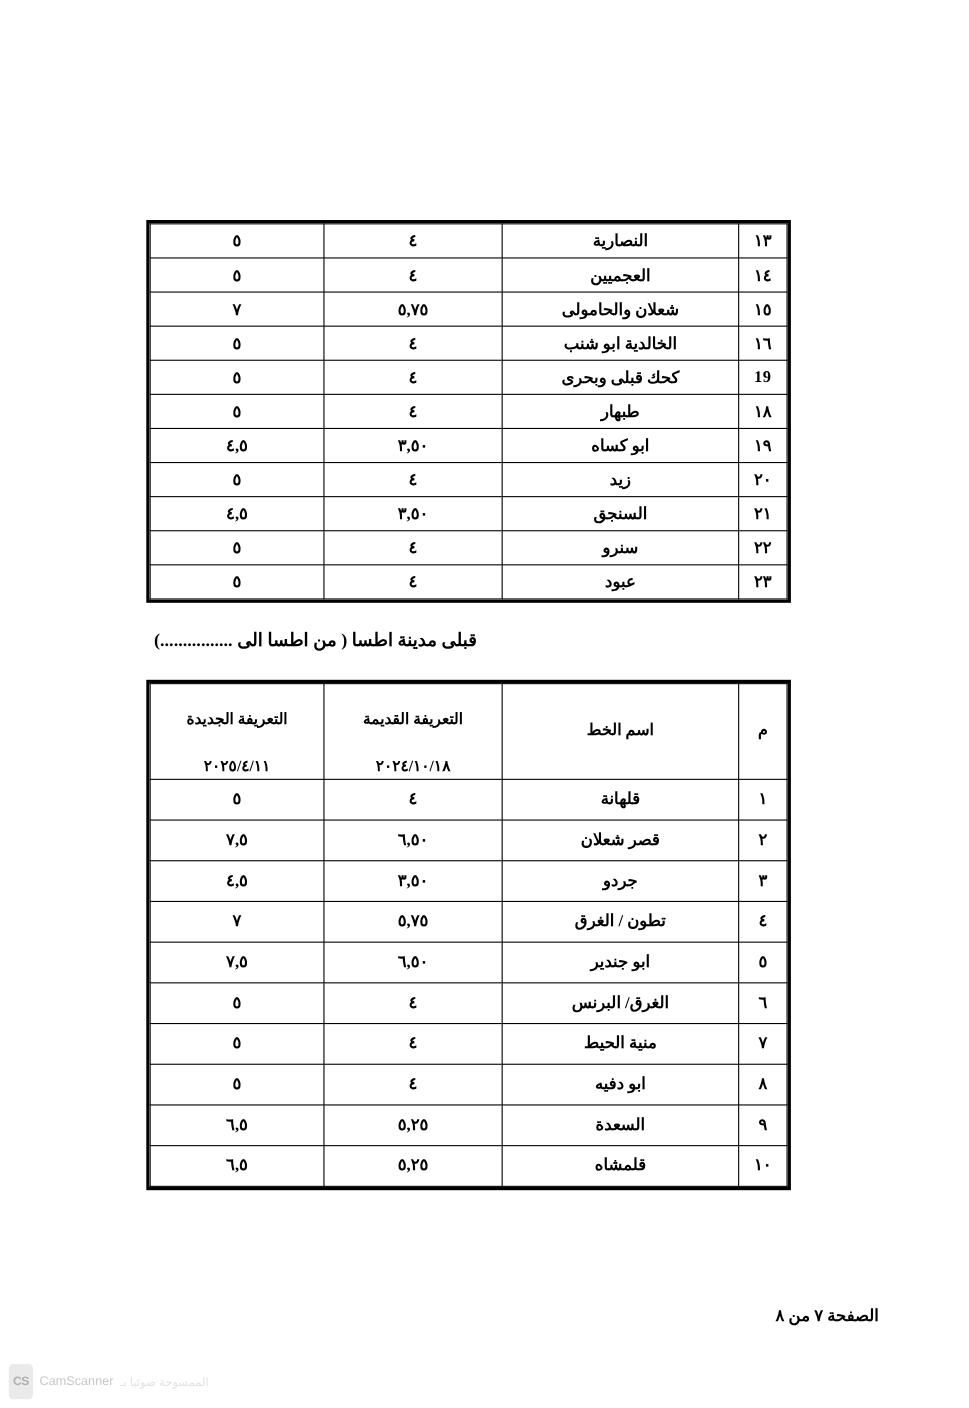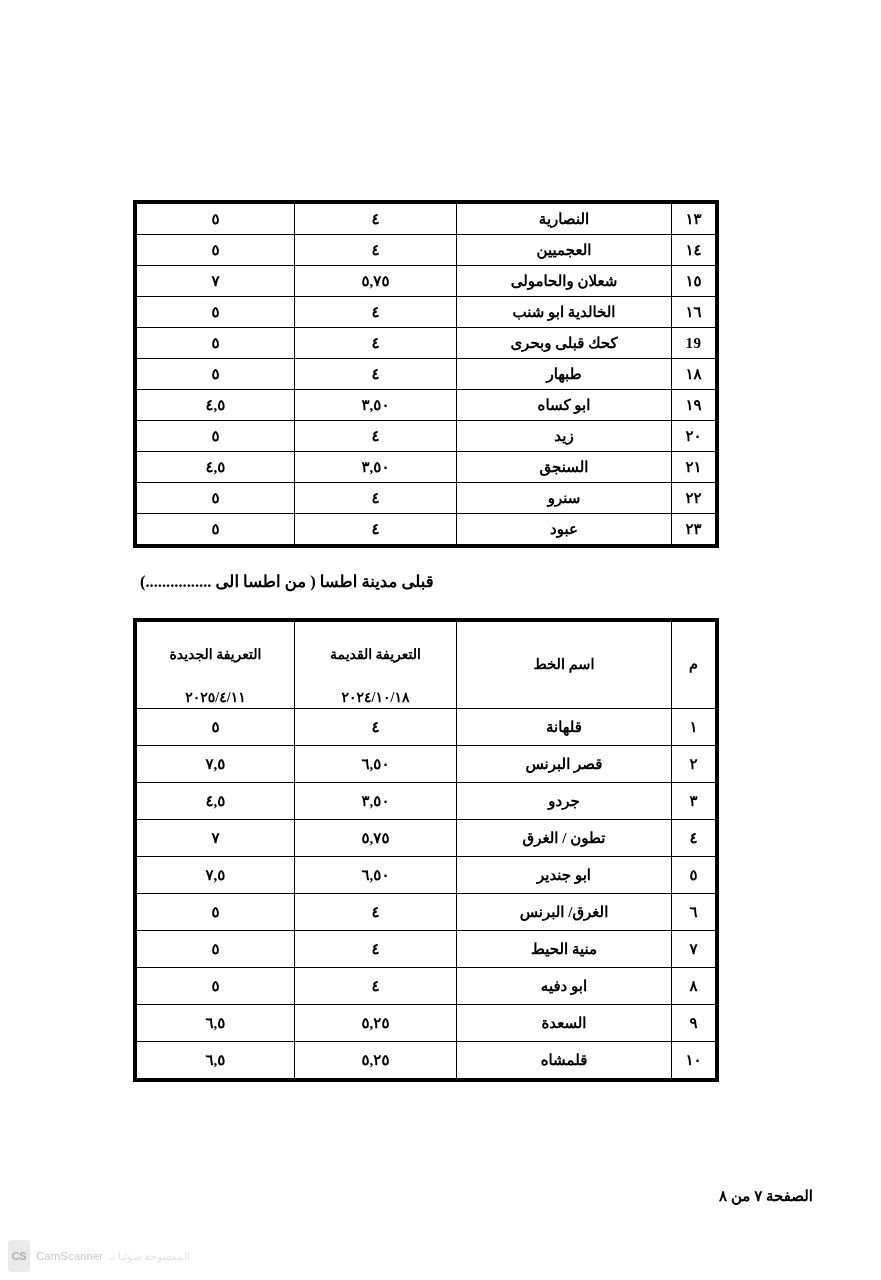--- a/index.html
+++ b/index.html
@@ -88,21 +88,21 @@
     font-size: 16.5px;
     font-weight: bold;
     direction: rtl;
     unicode-bidi: embed;
   }
 
   
   .page-footer {
     position: absolute;
     top: 1187px;
-    right: 68px;
+    right: 82px;
     font-size: 15px;
     font-weight: bold;
     direction: rtl;
   }
 
   
   .watermark {
     position: absolute;
     left: 8px;
     bottom: 8px;
@@ -248,21 +248,21 @@
       </thead>
       <tbody id="t2-body">
           <tr>
             <td>١</td>
             <td class="cell-name">قلهانة</td>
             <td>٤</td>
             <td>٥</td>
           </tr>
           <tr>
             <td>٢</td>
-            <td class="cell-name">قصر البرنس</td>
+            <td class="cell-name">قصر شعلان</td>
             <td>٦,٥٠</td>
             <td>٧,٥</td>
           </tr>
           <tr>
             <td>٣</td>
             <td class="cell-name">جردو</td>
             <td>٣,٥٠</td>
             <td>٤,٥</td>
           </tr>
           <tr>

